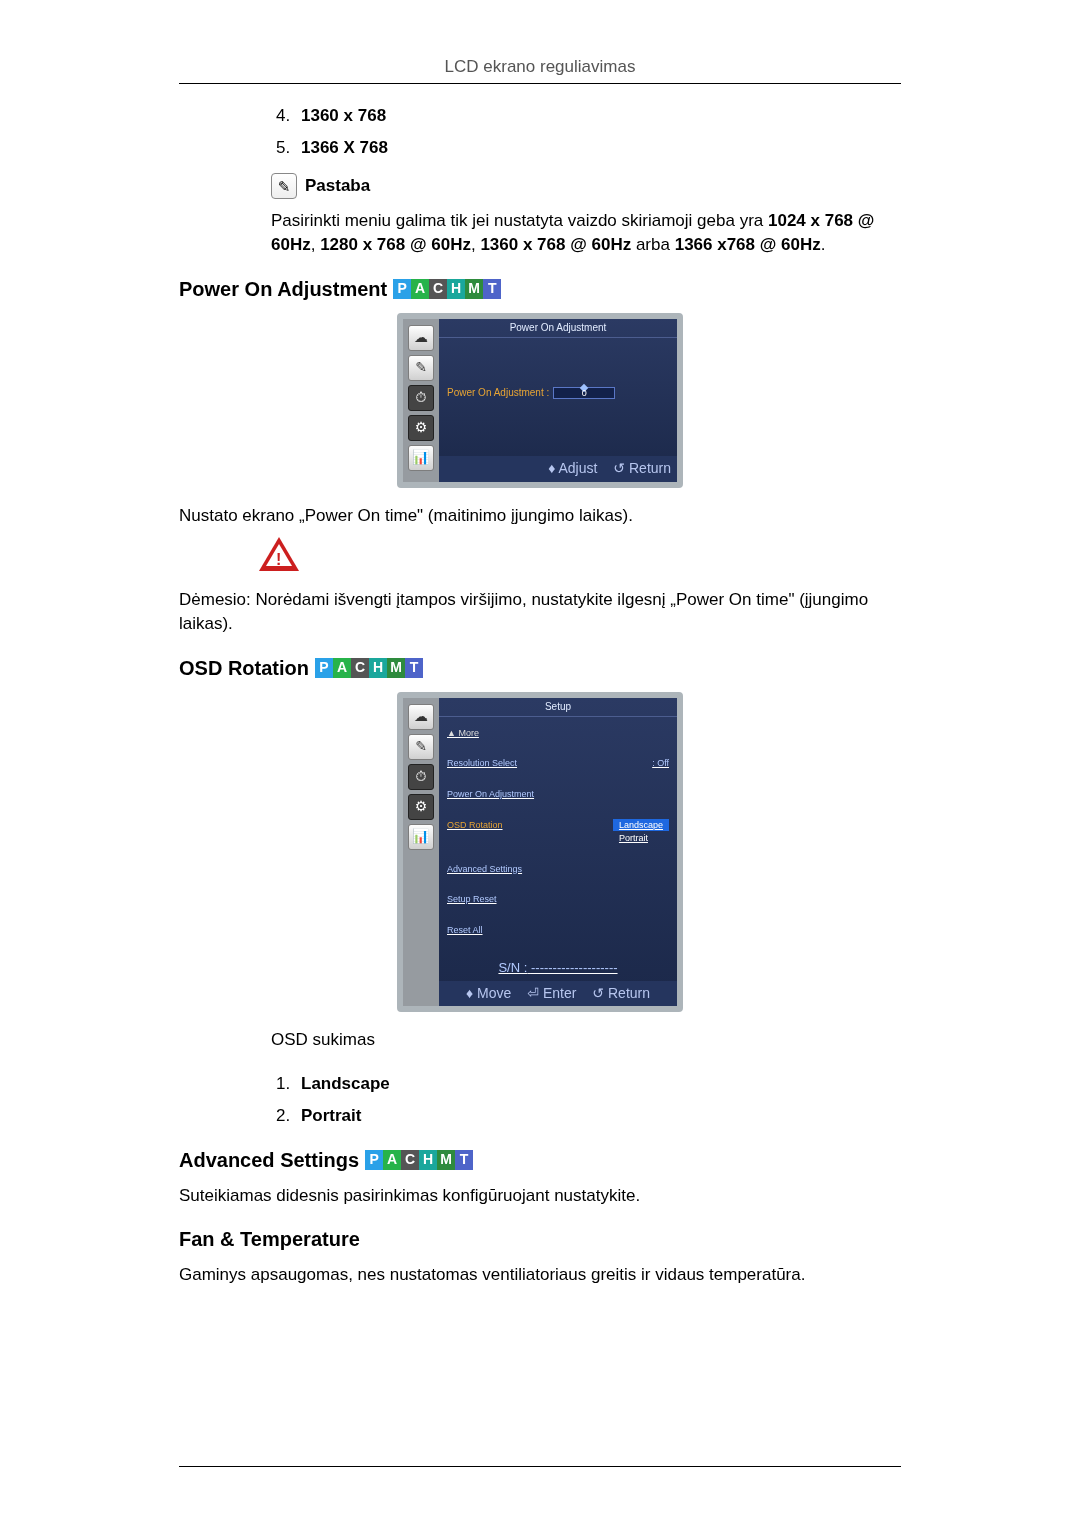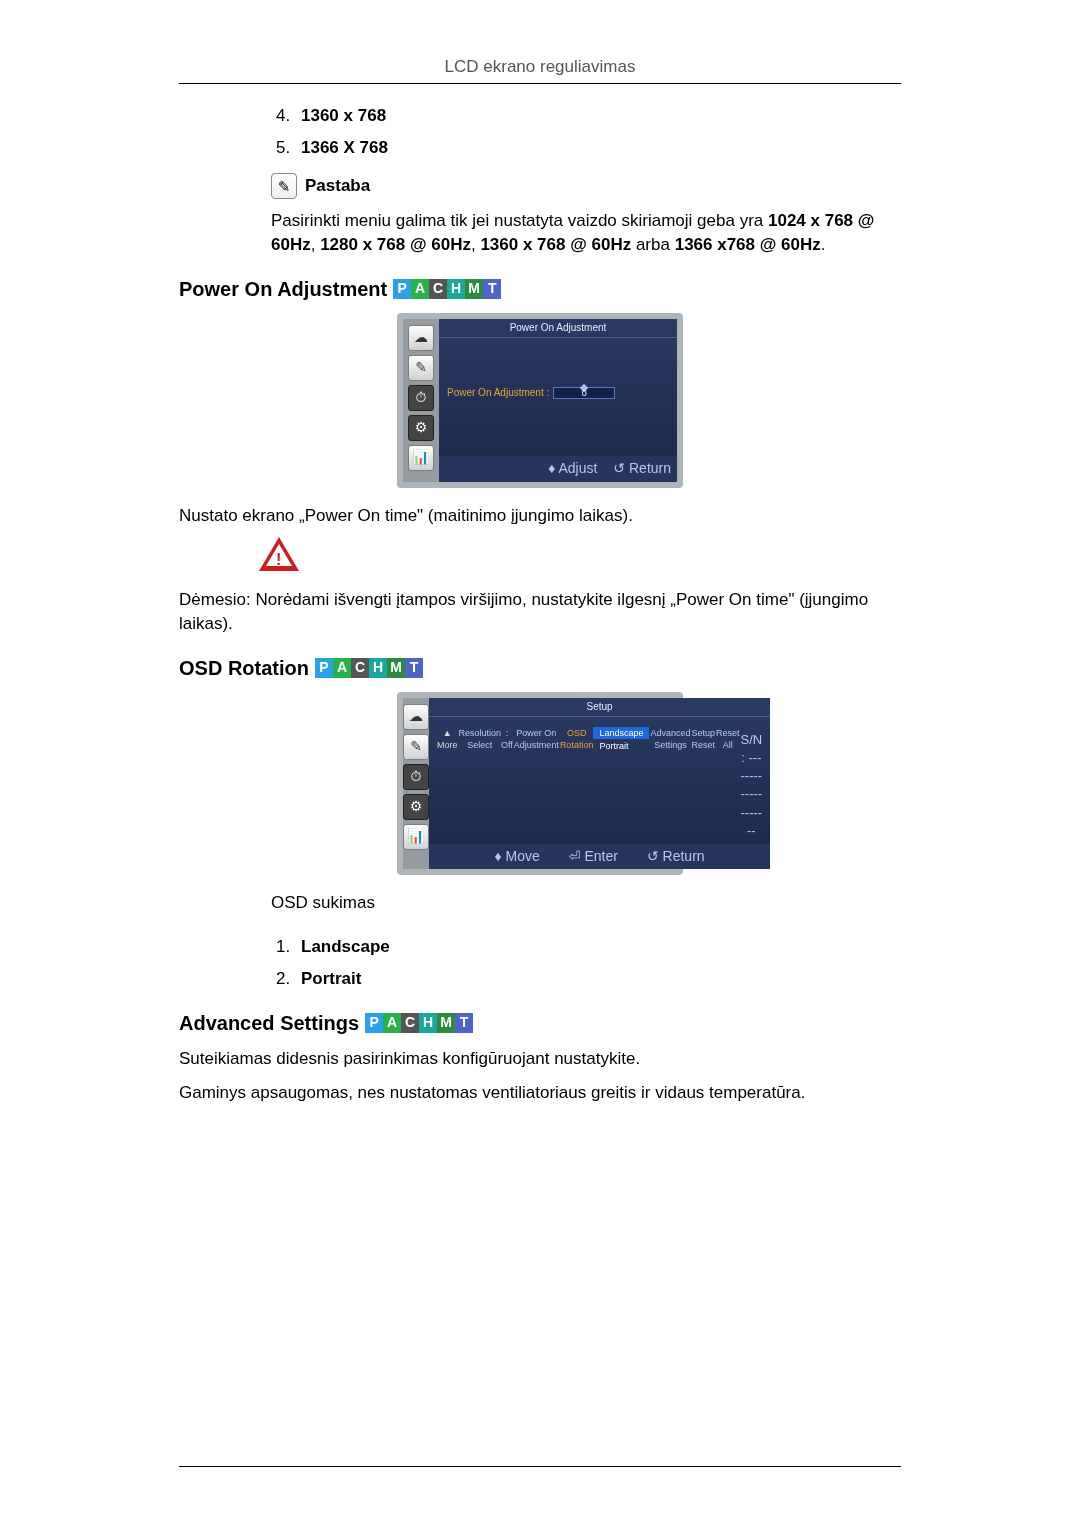--- a/index.html
+++ b/index.html
@@ -160,21 +160,21 @@
   }
   .osd-footer {
     background: #25355e;
     padding: 3px 6px;
     font-size: 14px;
     color: #b7c6ef;
     display: flex;
     justify-content: flex-end;
     gap: 16px;
   }
-  .osd-footer.triple { justify-content: center; gap: 29px; }
+  .osd-footer.triple { justify-content: center; gap: 16px; }
   .osd-center-row {
     display: flex;
     align-items: center;
     gap: 4px;
     margin-top: 44px;
     color: #e7a434;
     font-size: 10px;
   }
   .slider {
     flex: 0 0 60px;
@@ -195,23 +195,24 @@
   .slider .val {
     position: absolute;
     top: -1px;
     left: 50%;
     transform: translateX(-50%);
     color: #fff;
     font-size: 9px;
   }
   .menu-list {
     display: flex;
-    flex-direction: row;
-    gap: 1px;
+    flex-direction: column;
+    gap: 18px;
     margin-top: 6px;
+    text-decoration: underline;
   }
   .menu-row {
     display: flex;
     justify-content: space-between;
     color: #b2caff;
     font-size: 9px;
   }
   .menu-row.more { color: #ddd; }
   .menu-row.highlight { color: #e7a434; }
   .opt-box {
@@ -415,16 +416,19 @@
       <span class="badge b-P">P</span>
       <span class="badge b-A">A</span>
       <span class="badge b-C">C</span>
       <span class="badge b-H">H</span>
       <span class="badge b-M">M</span>
       <span class="badge b-T">T</span>
     </span>
   </div>
   <p class="p-text indent">Suteikiamas didesnis pasirinkimas konfigūruojant nustatykite.</p>
 
+  <div class="section-head">
+    <h3>Fan &amp; Temperature</h3>
+  </div>
   <p class="p-text indent">Gaminys apsaugomas, nes nustatomas ventiliatoriaus greitis ir vidaus temperatūra.</p>
 
   <hr class="bottom-rule">
 </div>
 
 </body></html>

